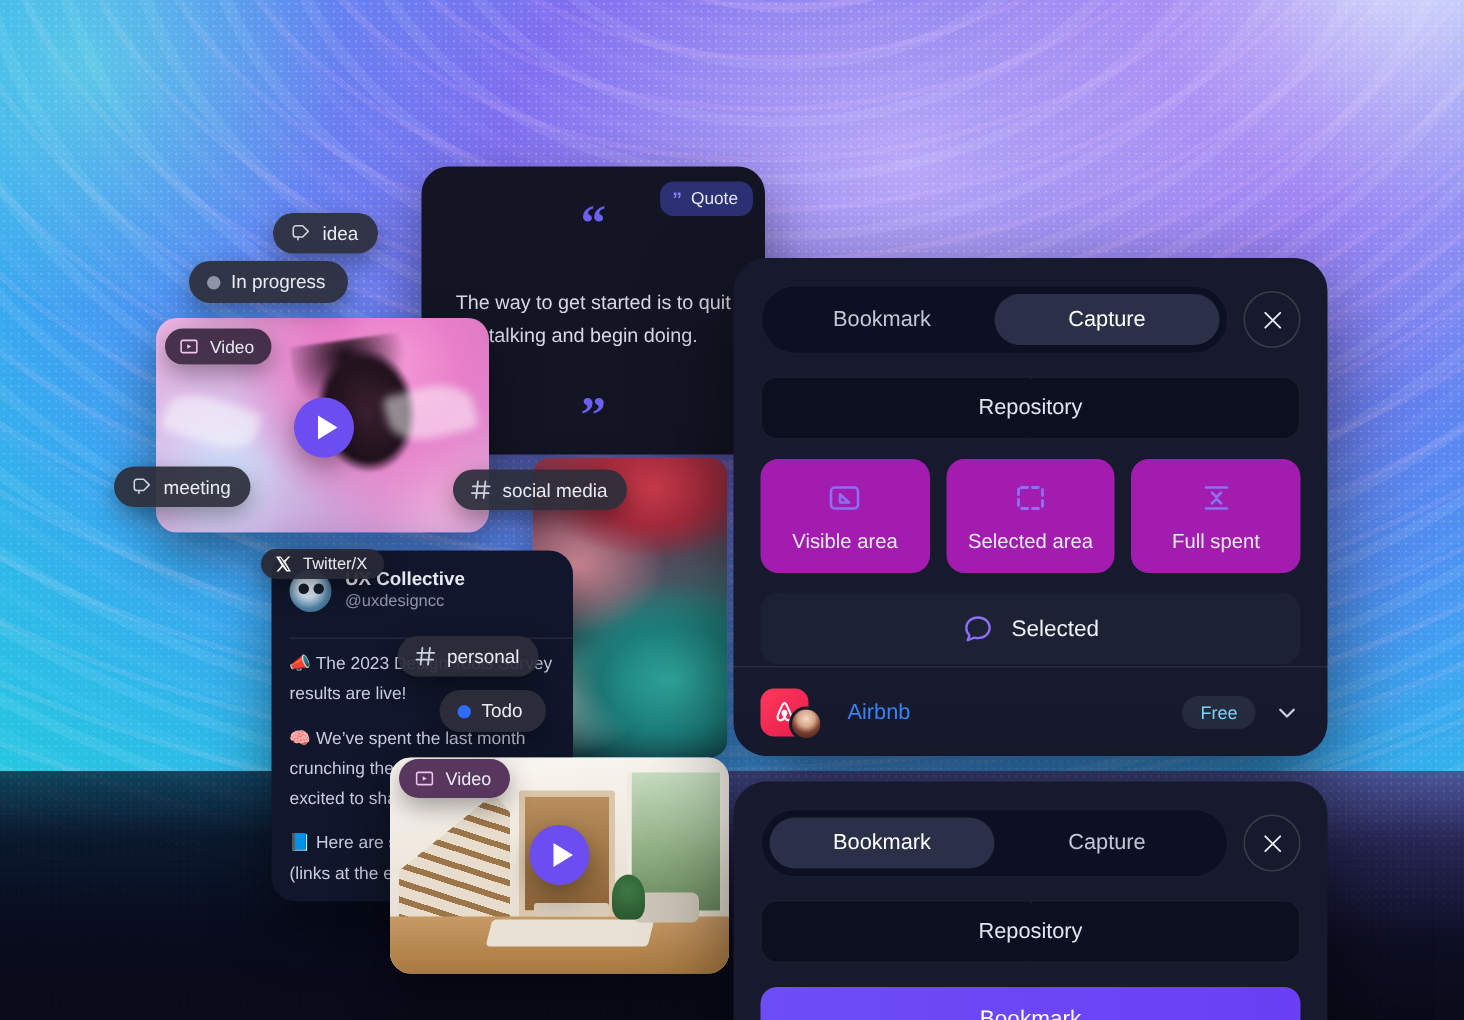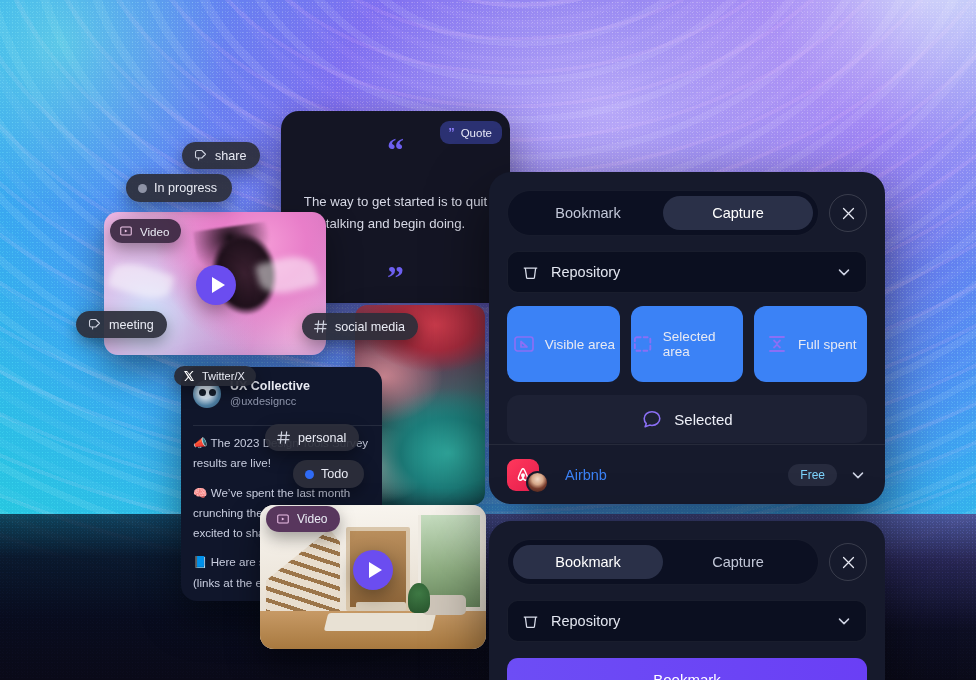--- a/index.html
+++ b/index.html
@@ -297,29 +297,30 @@
   .repo-row {
     margin: 15px 18px 0 18px;
     height: 42px;
     background: #0b0f20;
     border: 1px solid rgba(255,255,255,.06);
     border-radius: 11px;
     display: flex; align-items: center;
     padding: 0 13px;
     gap: 11px;
     cursor: pointer;
+    flex-direction: column;
   }
   .repo-label { flex: 1; color: #e3e6f0; font-size: 14.5px; }
 
   .cap-grid { display: flex; gap: 11px; margin: 13px 18px 0 18px; }
   .cap-tile {
     flex: 1; height: 76px;
-    background: #3b82f6;
+    background: #a21caf;
     border-radius: 12px;
-    display: flex; flex-direction: row; align-items: center; justify-content: center;
+    display: flex; flex-direction: column; align-items: center; justify-content: center;
     gap: 9px; cursor: pointer;
   }
   .cap-tile span { color: #e8eaf3; font-size: 13.5px; }
 
   .comment-row {
     margin: 13px 18px 0 18px;
     height: 48px;
     background: #1d2134;
     border-radius: 12px;
     display: flex; align-items: center; justify-content: center; gap: 11px;
@@ -434,21 +435,21 @@
   </div>
   <div class="play-btn" id="play-interior">
     <div class="tri"></div>
   </div>
 
   <div class="pill" id="tag-idea">
     <svg width="15" height="15" viewBox="0 0 24 24" fill="none" stroke="#cfd3e0" stroke-width="1.7" stroke-linecap="round" stroke-linejoin="round">
       <path d="M4 7a3 3 0 0 1 3-3h7l6 6-6 6H7a3 3 0 0 1-3-3z"></path>
         <path d="M9 16v3"></path>
     </svg>
-    <span>share</span>
+    <span>idea</span>
   </div>
 
   <div class="pill" id="tag-inprogress">
     <span class="dot" style="background:#8e93a6"></span>
     <span>In progress</span>
   </div>
 
   <div class="pill" id="tag-meeting">
     <svg width="15" height="15" viewBox="0 0 24 24" fill="none" stroke="#cfd3e0" stroke-width="1.7" stroke-linecap="round" stroke-linejoin="round">
       <path d="M4 7a3 3 0 0 1 3-3h7l6 6-6 6H7a3 3 0 0 1-3-3z"></path>

